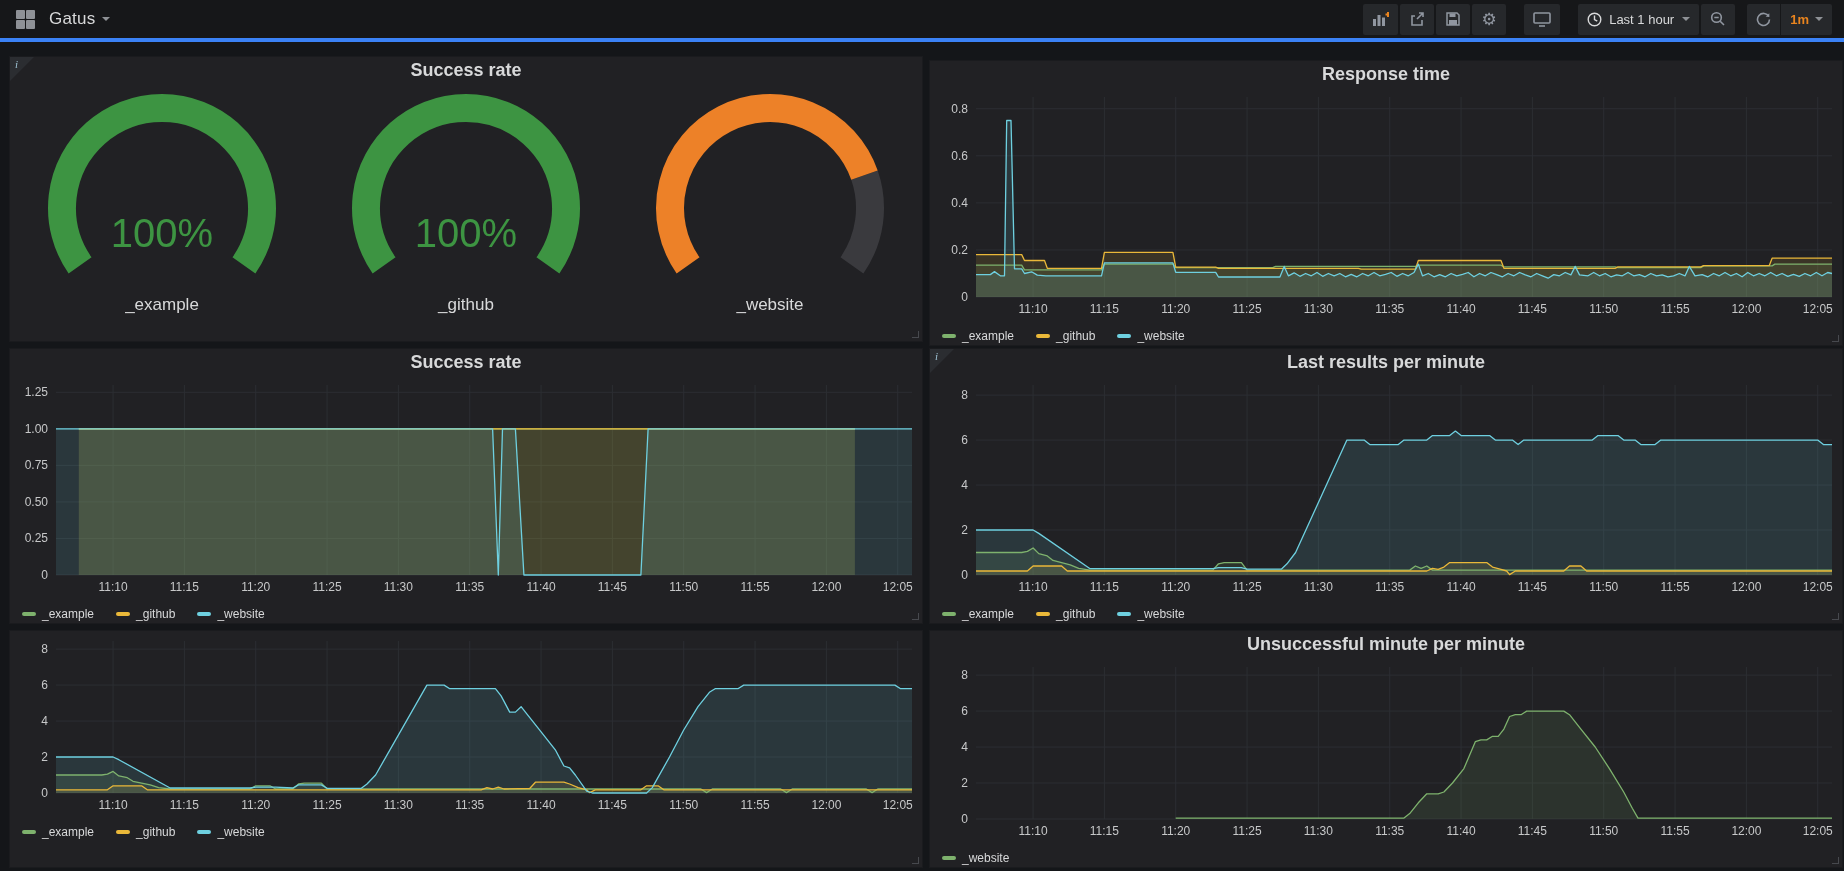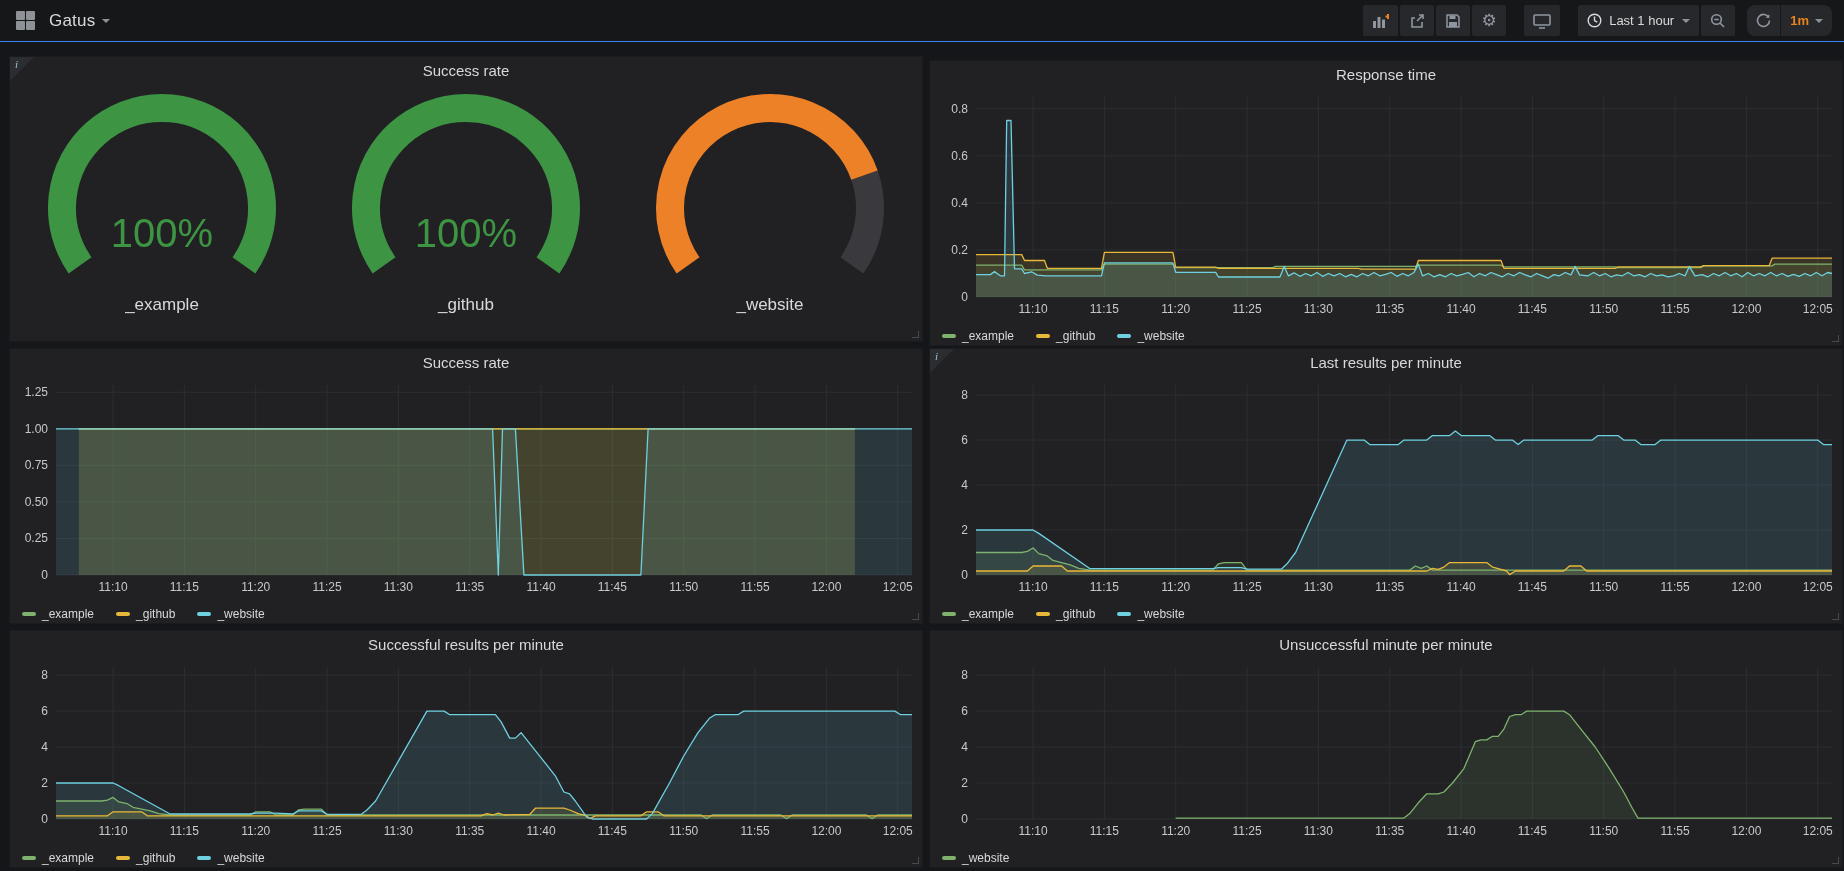--- a/index.html
+++ b/index.html
@@ -1,47 +1,47 @@
 <!DOCTYPE html>
 <html><head>
 <meta charset="utf-8">
 <style>
   * { margin:0; padding:0; box-sizing:border-box; }
   html,body { width:1844px; height:871px; overflow:hidden; background:#141619;
     font-family:"Liberation Sans", sans-serif; }
   
   .navbar { position:absolute; top:0; left:0; width:1844px; height:42px;
-    background:#161719; border-bottom:1px solid #3b82f6; display:flex;
+    background:#161719; border-bottom:4px solid #3b82f6; display:flex;
     align-items:center; justify-content:space-between; padding:0 12px; }
   .nav-left { display:flex; align-items:center; }
   .grid-logo { width:19px; height:19px; display:grid; grid-template-columns:9px 9px;
     grid-template-rows:9px 9px; gap:1px; margin:0 14px 0 4px; }
   .grid-logo span { background:#8e9196; border-radius:1px; }
   .nav-title { color:#d8d9da; font-size:17px; font-weight:400; letter-spacing:.2px; }
   .caret { width:0; height:0; border-left:4px solid transparent; border-right:4px solid transparent;
     border-top:4px solid #8e9196; display:inline-block; margin-left:7px; }
   .nav-right { display:flex; align-items:center; gap:4px; }
   .nav-btn { height:31px; min-width:34px; background:#26282b; border-radius:2px;
     display:flex; align-items:center; justify-content:center; padding:0 9px; gap:7px;
     color:#9096a0; cursor:pointer; }
   .nav-btn svg { display:block; }
   .nav-group { display:flex; align-items:center; gap:2px; }
   .nav-sp { width:10px; }
   .tp-text { color:#d8d9da; font-size:13px; }
-  .refresh-group { display:flex; align-items:stretch; background:#26282b; border-radius:8px; height:31px; }
+  .refresh-group { display:flex; align-items:stretch; background:#26282b; border-radius:2px; height:31px; }
   .refresh-group .seg { display:flex; align-items:center; padding:0 9px; gap:6px; }
   .refresh-group .seg + .seg { border-left:1px solid #161719; }
   .interval-text { font-size:13px; font-weight:700; }
   .gear-glyph { font-size:17px; line-height:1; color:#9096a0; }
   
   .panel { position:absolute; background:#212124; border:1px solid #1a1b1e; }
   .panel::after { content:""; position:absolute; right:3px; bottom:3px; width:6px; height:6px;
     border-right:1px solid #47494e; border-bottom:1px solid #47494e; }
   .panel-title { height:26px; line-height:27px; text-align:center; color:#d8d9da;
-    font-size:15px; font-weight:400; cursor:pointer; }
+    font-size:18px; font-weight:700; cursor:pointer; }
   .info-corner { position:absolute; top:0; left:0; width:0; height:0;
     border-top:24px solid #2b2d31; border-right:24px solid transparent; }
   .info-i { position:absolute; top:1px; left:5px; font-size:11px; font-style:italic;
     font-family:"Liberation Serif", serif; color:#9fc3d4; }
   .legend { display:flex; align-items:center; gap:22px; padding-left:12px; height:26px; }
   .legend-item { display:flex; align-items:center; gap:6px; cursor:pointer; }
   .legend-swatch { width:14px; height:4px; border-radius:2px; }
   .legend-label { font-size:12px; color:#d8d9da; }
   
   .gauges-row { display:flex; justify-content:space-around; padding-top:10px; }
@@ -346,21 +346,20 @@
         <span class="legend-label">_github</span>
       </div>
       <div class="legend-item">
         <span class="legend-swatch" style="background: rgb(110, 208, 224);"></span>
         <span class="legend-label">_website</span>
       </div>
     </div>
 </div>
 
 <div class="panel" style="left:9px; top:630px; width:914px; height:238px;">
-  <div class="panel-title">Successful results per minute</div>
   <svg width="912" height="184">
       <line x1="103.06666666666666" y1="10" x2="103.06666666666666" y2="162" stroke="#2c2e33" stroke-width="1"></line>
       <line x1="174.4" y1="10" x2="174.4" y2="162" stroke="#2c2e33" stroke-width="1"></line>
       <line x1="245.73333333333335" y1="10" x2="245.73333333333335" y2="162" stroke="#2c2e33" stroke-width="1"></line>
       <line x1="317.06666666666666" y1="10" x2="317.06666666666666" y2="162" stroke="#2c2e33" stroke-width="1"></line>
       <line x1="388.40000000000003" y1="10" x2="388.40000000000003" y2="162" stroke="#2c2e33" stroke-width="1"></line>
       <line x1="459.73333333333335" y1="10" x2="459.73333333333335" y2="162" stroke="#2c2e33" stroke-width="1"></line>
       <line x1="531.0666666666666" y1="10" x2="531.0666666666666" y2="162" stroke="#2c2e33" stroke-width="1"></line>
       <line x1="602.4" y1="10" x2="602.4" y2="162" stroke="#2c2e33" stroke-width="1"></line>
       <line x1="673.7333333333332" y1="10" x2="673.7333333333332" y2="162" stroke="#2c2e33" stroke-width="1"></line>

